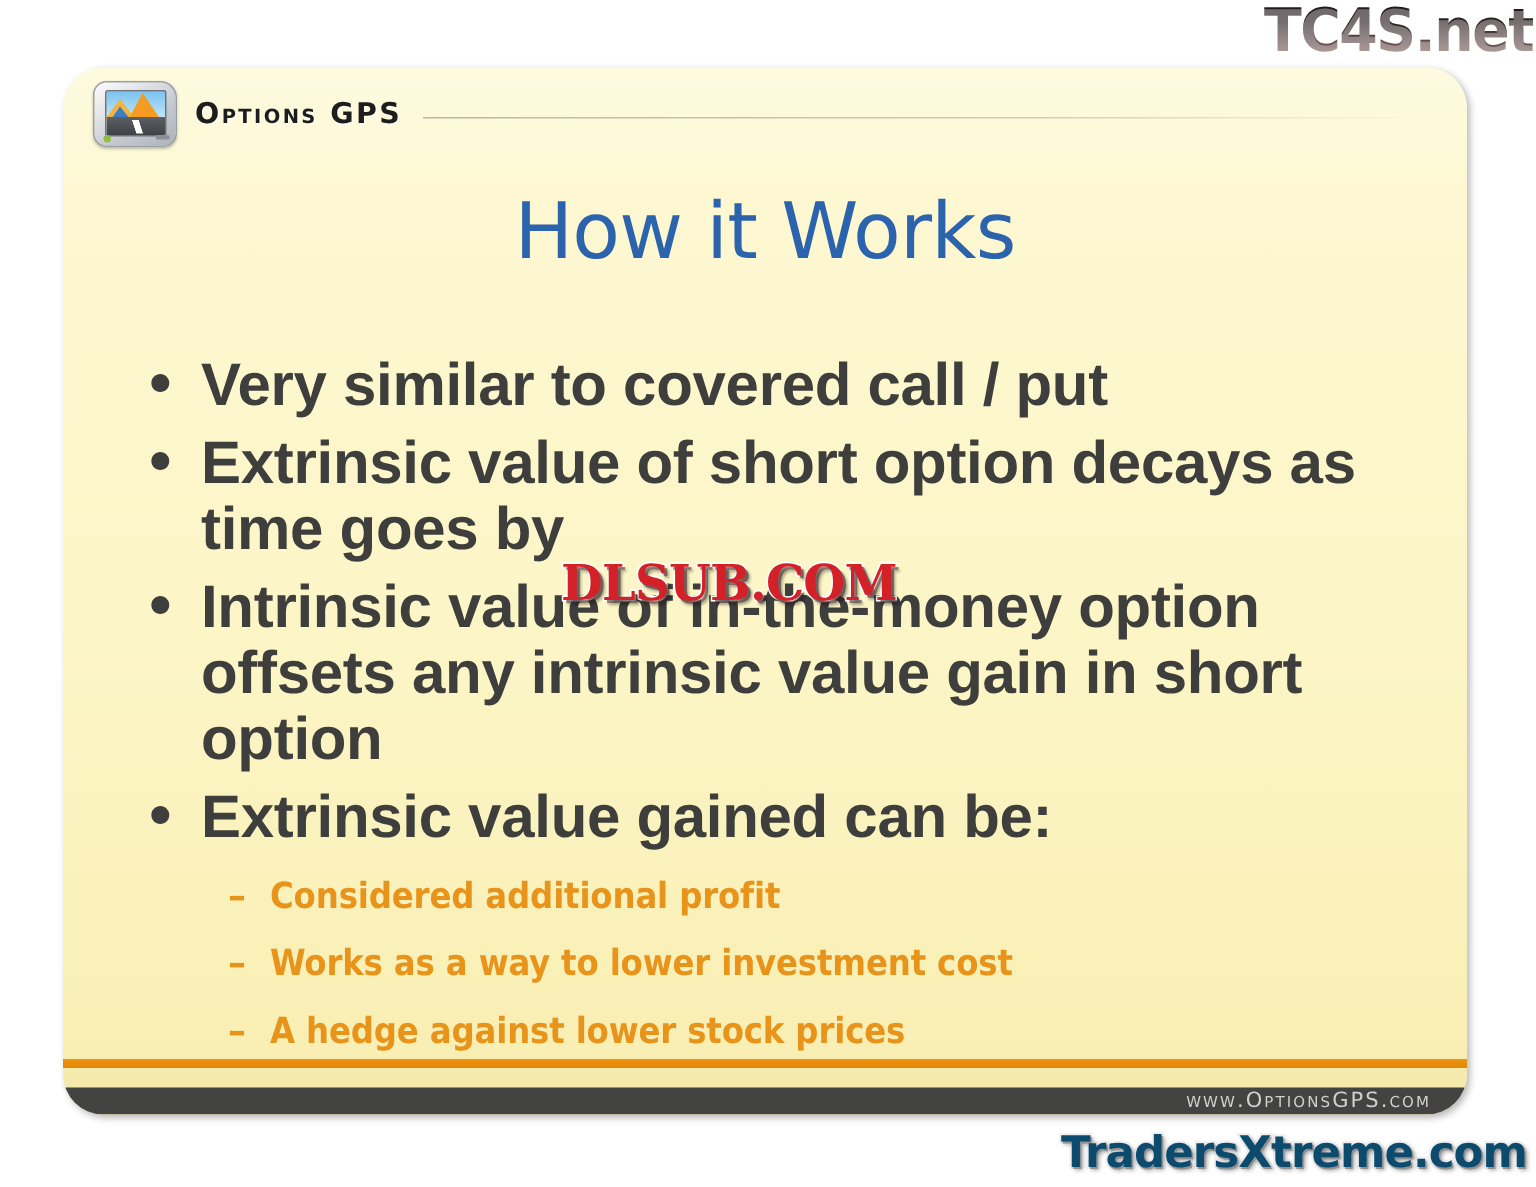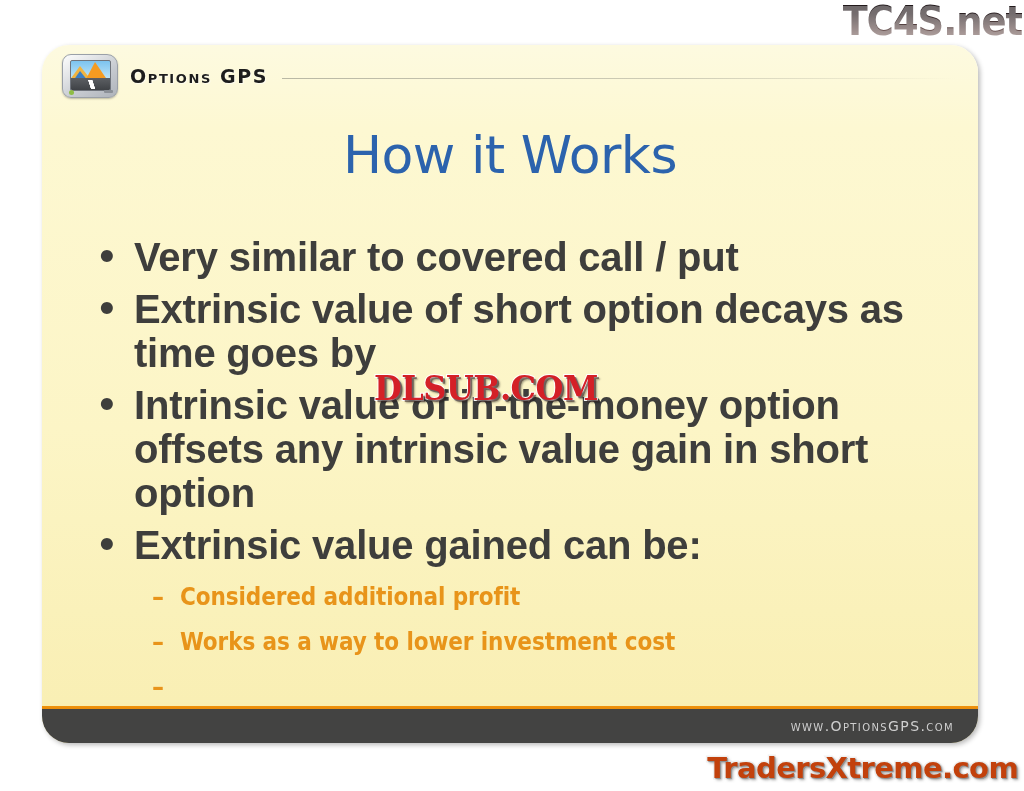--- a/index.html
+++ b/index.html
@@ -233,21 +233,21 @@
     bottom: 31px;
     width: 100%;
     height: 6px;
     background: linear-gradient(180deg, #f0920c 0%, #e2870a 100%);
   }
   .footer-bar {
     position: absolute;
     left: 0;
     bottom: 0;
     width: 100%;
-    height: 34px;
+    height: 18px;
     background: #434342;
     display: flex;
     align-items: center;
     justify-content: flex-end;
     padding-right: 24px;
     box-sizing: border-box;
   }
   .footer-url {
     font-family: "DejaVu Sans", sans-serif;
     font-size: 14px;
@@ -277,21 +277,21 @@
     z-index: 5;
   }
   .tx-watermark {
     position: absolute;
     right: 6px;
     bottom: 6px;
     font-family: "DejaVu Sans", sans-serif;
     font-weight: bold;
     font-size: 29px;
     letter-spacing: -0.6px;
-    color: #c2410c;
+    color: #0c4a6e;
     -webkit-text-stroke: 3px #f2f2f2;
     paint-order: stroke fill;
     text-shadow:
        1px 1px 0 rgba(140,140,140,0.85),
        2px 2px 3px rgba(90,90,90,0.55);
     white-space: nowrap;
     z-index: 5;
     margin-top: 20px;
   }
 </style>
@@ -346,20 +346,21 @@
       <div class="sub-row">
         <div class="sub-mark">–</div>
         <div class="sub-text">Considered additional profit</div>
       </div>
       <div class="sub-row">
         <div class="sub-mark">–</div>
         <div class="sub-text">Works as a way to lower investment cost</div>
       </div>
       <div class="sub-row">
         <div class="sub-mark">–</div>
+        <div class="sub-text">A hedge against lower stock prices</div>
       </div>
     </div>
 
   </div>
 
   <div class="orange-stripe"></div>
   <div class="footer-bar">
     <div class="footer-url">www.OptionsGPS.com</div>
   </div>
 

